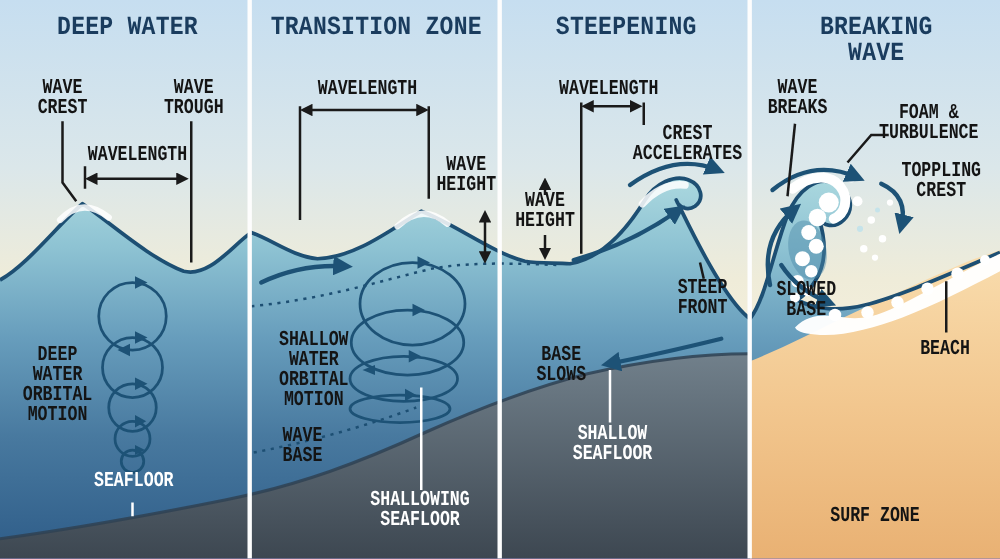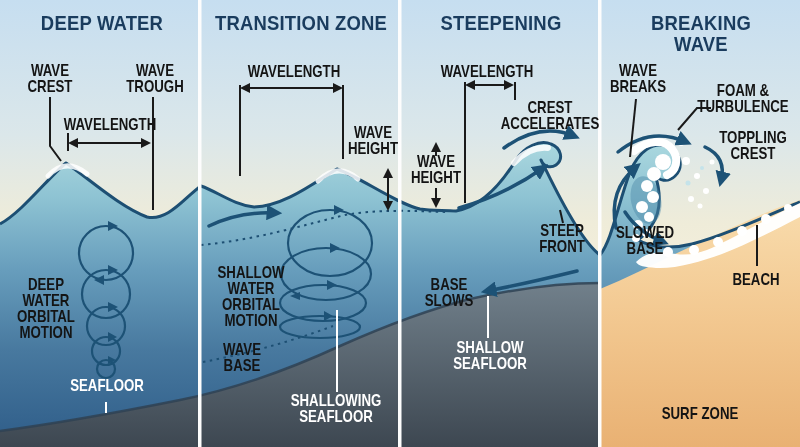--- a/index.html
+++ b/index.html
@@ -1,18 +1,18 @@
 <!DOCTYPE html>
 <html><head>
 <meta charset="utf-8">
 <style>
   html,body{margin:0;padding:0;background:#888;}
   .stage{
     position:relative;width:800px;height:447px;overflow:hidden;
-    font-family:Liberation Sans, sans-serif;background:#d946ef;
+    font-family:Liberation Mono, monospace;background:#d946ef;
   }
   .stage svg{position:absolute;left:0;top:0;}
   .hdr{
     position:absolute;transform:translateX(-50%) scaleX(.88);
     font-size:21px;font-weight:bold;line-height:1;color:#1a3c5e;
     white-space:pre-line;text-align:center;letter-spacing:.2px;
   }
   .lbl{
     position:absolute;transform:translateX(-50%) scaleX(.78);
     font-size:17px;font-weight:bold;line-height:.95;color:#141414;

